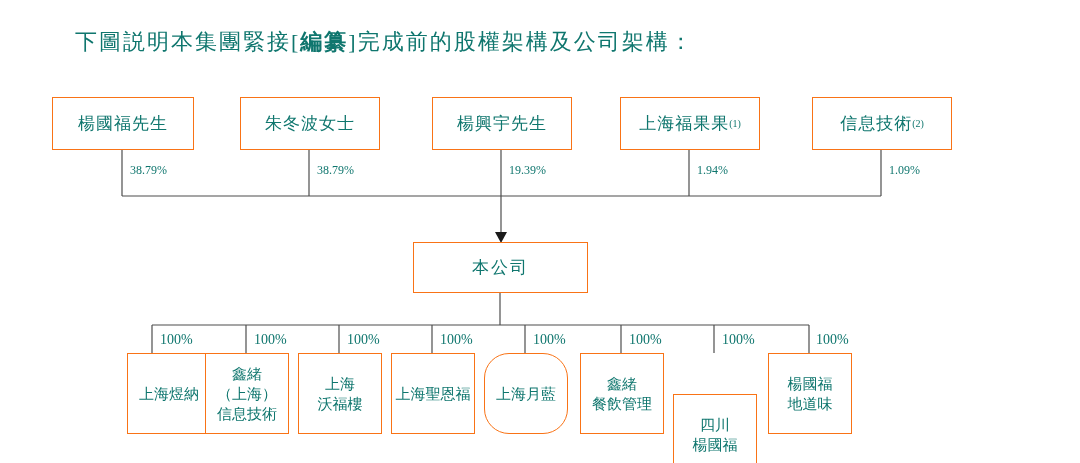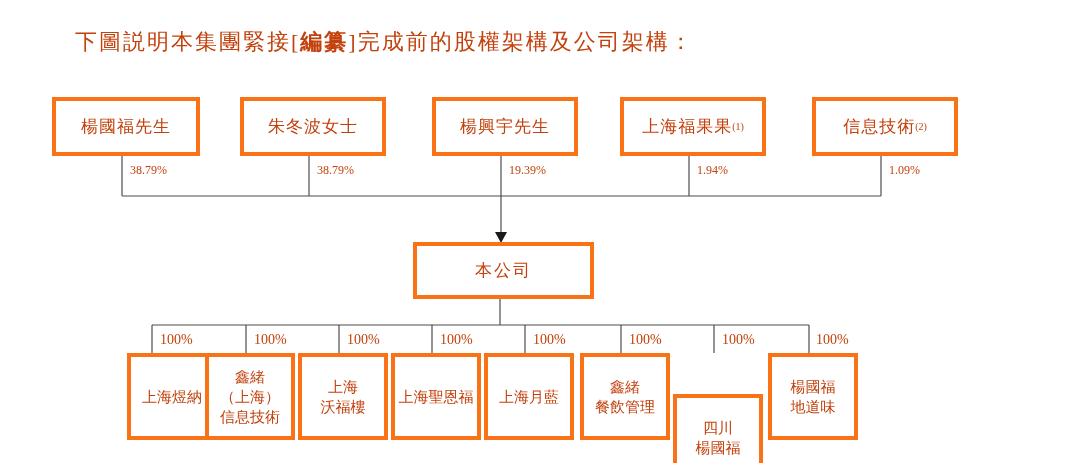--- a/index.html
+++ b/index.html
@@ -1,27 +1,27 @@
 <!DOCTYPE html>
 <html><head>
 <meta charset="utf-8">
 <style>
   html,body{margin:0;padding:0;background:#fff;}
   .page{
     position:relative;width:1080px;height:463px;background:#fff;overflow:hidden;
-    font-family:"Liberation Serif","DejaVu Serif",serif;color:#c2410c;
+    font-family:"Liberation Serif","DejaVu Serif",serif;color:#0f766e;
   }
   .title{
     position:absolute;left:75px;top:27px;font-size:22px;letter-spacing:2px;white-space:nowrap;
   }
   .title .redacted{font-weight:700;}
   .lines{position:absolute;left:0;top:0;}
   .lines line{stroke:#4d4d4d;stroke-width:1.2;}
   .box{
-    position:absolute;border:4px solid #f97316;background:#fff;
+    position:absolute;border:1px solid #f97316;background:#fff;
     display:flex;align-items:center;justify-content:center;text-align:center;
   }
   .sh-box{top:97px;height:51px;font-size:17px;letter-spacing:1px;}
   .co-box{left:413px;top:242px;width:173px;height:49px;font-size:17px;letter-spacing:2px;justify-content:center;}
   .sub-box{top:353px;width:82px;height:79px;font-size:15px;line-height:20px;}
   .sub-box .nm{white-space:pre-line;}
   .sup{font-size:10px;vertical-align:6px;letter-spacing:0;}
   .pct{position:absolute;top:163px;font-size:12px;white-space:nowrap;}
   .pct100{position:absolute;top:332px;font-size:14px;white-space:nowrap;}
 </style>
@@ -107,21 +107,21 @@
 （上海）
 信息技術</span>
     </div>
   <div class="box sub-box" style="left:298px;">
       <span class="nm">上海
 沃福樓</span>
     </div>
   <div class="box sub-box" style="left:391px;">
       <span class="nm">上海聖恩福</span>
     </div>
-  <div class="box sub-box" style="left:484px;">
+  <div class="box sub-box" style="left:484px;border-radius:25px;">
       <span class="nm">上海月藍</span>
     </div>
   <div class="box sub-box" style="left:580px;">
       <span class="nm">鑫緒
 餐飲管理</span>
     </div>
   <div class="box sub-box" style="left:673px;margin-top:41px;">
       <span class="nm">四川
 楊國福</span>
     </div>

